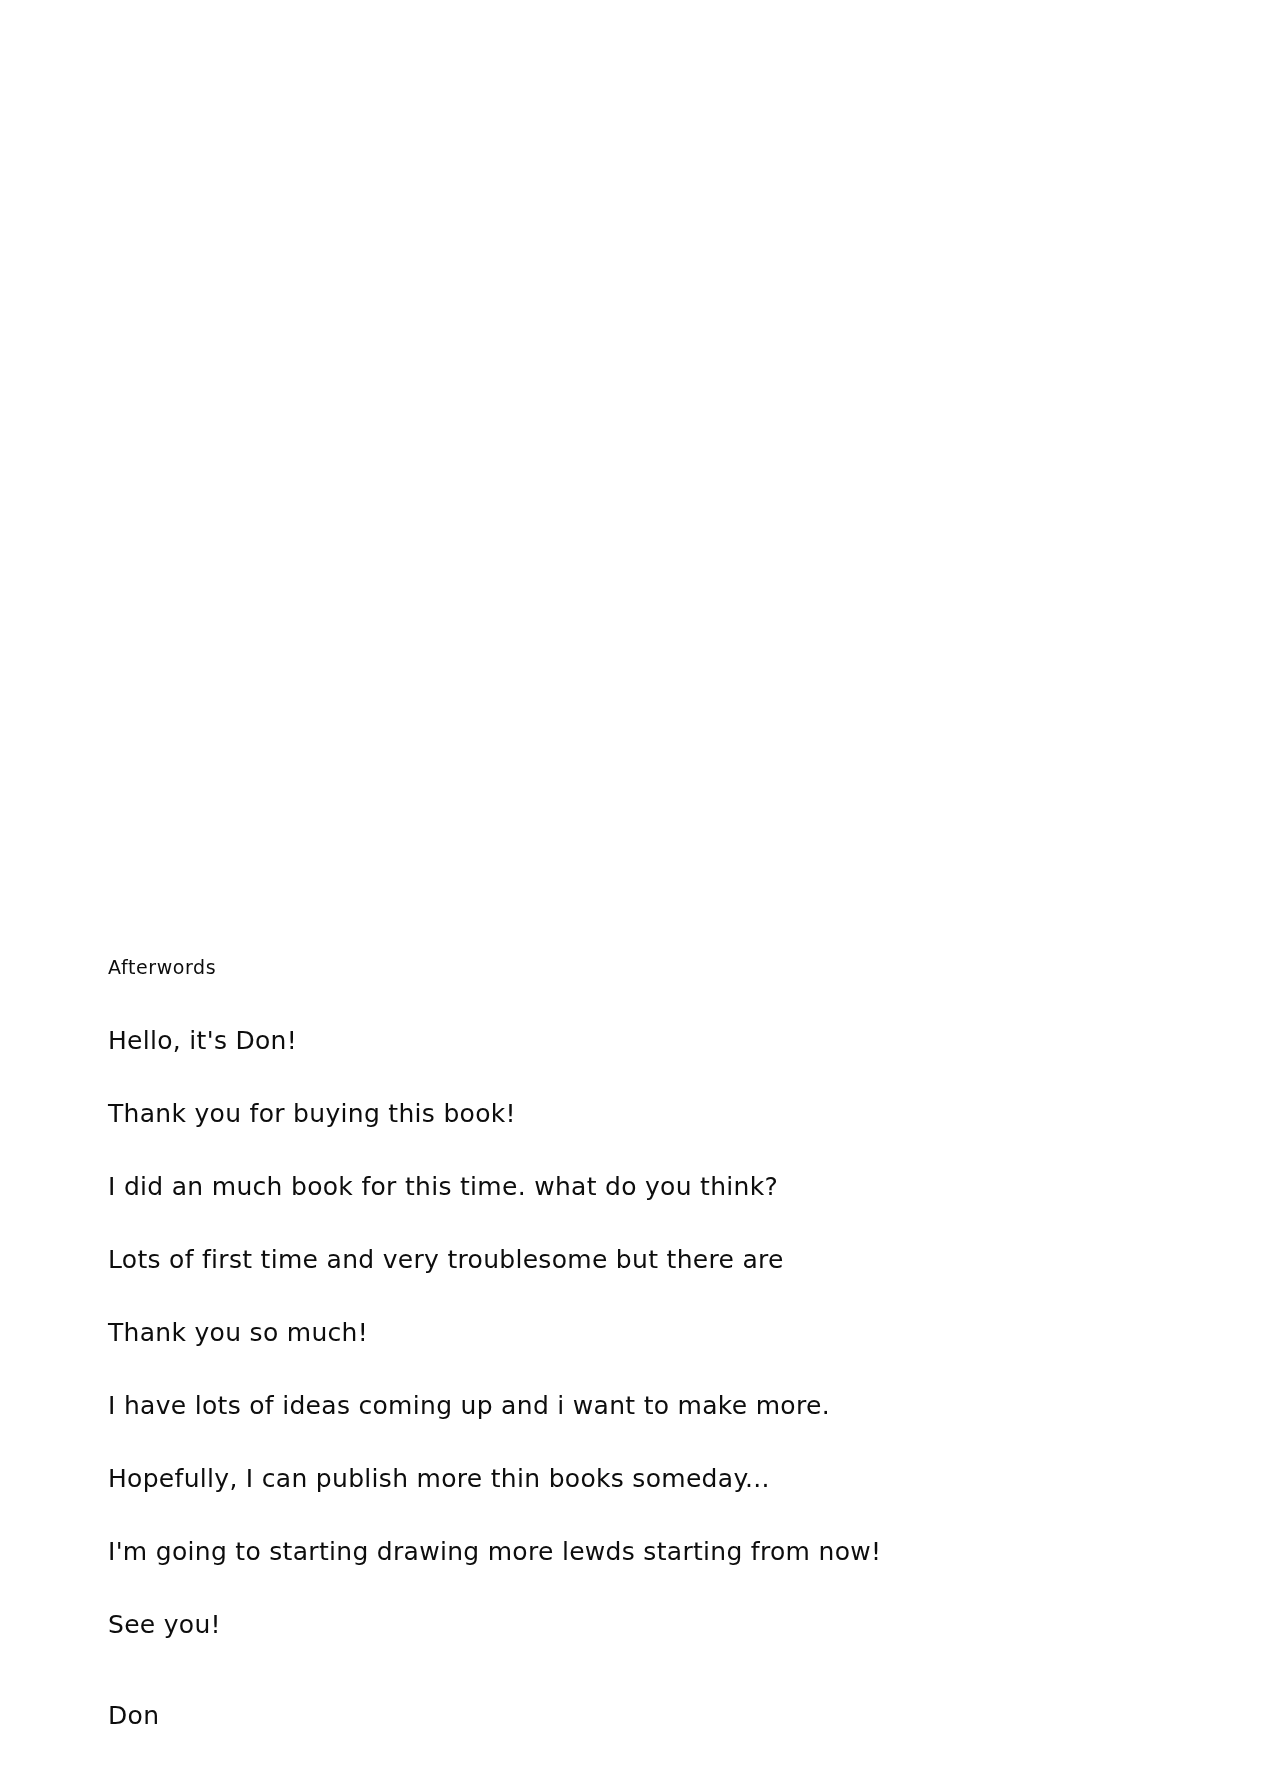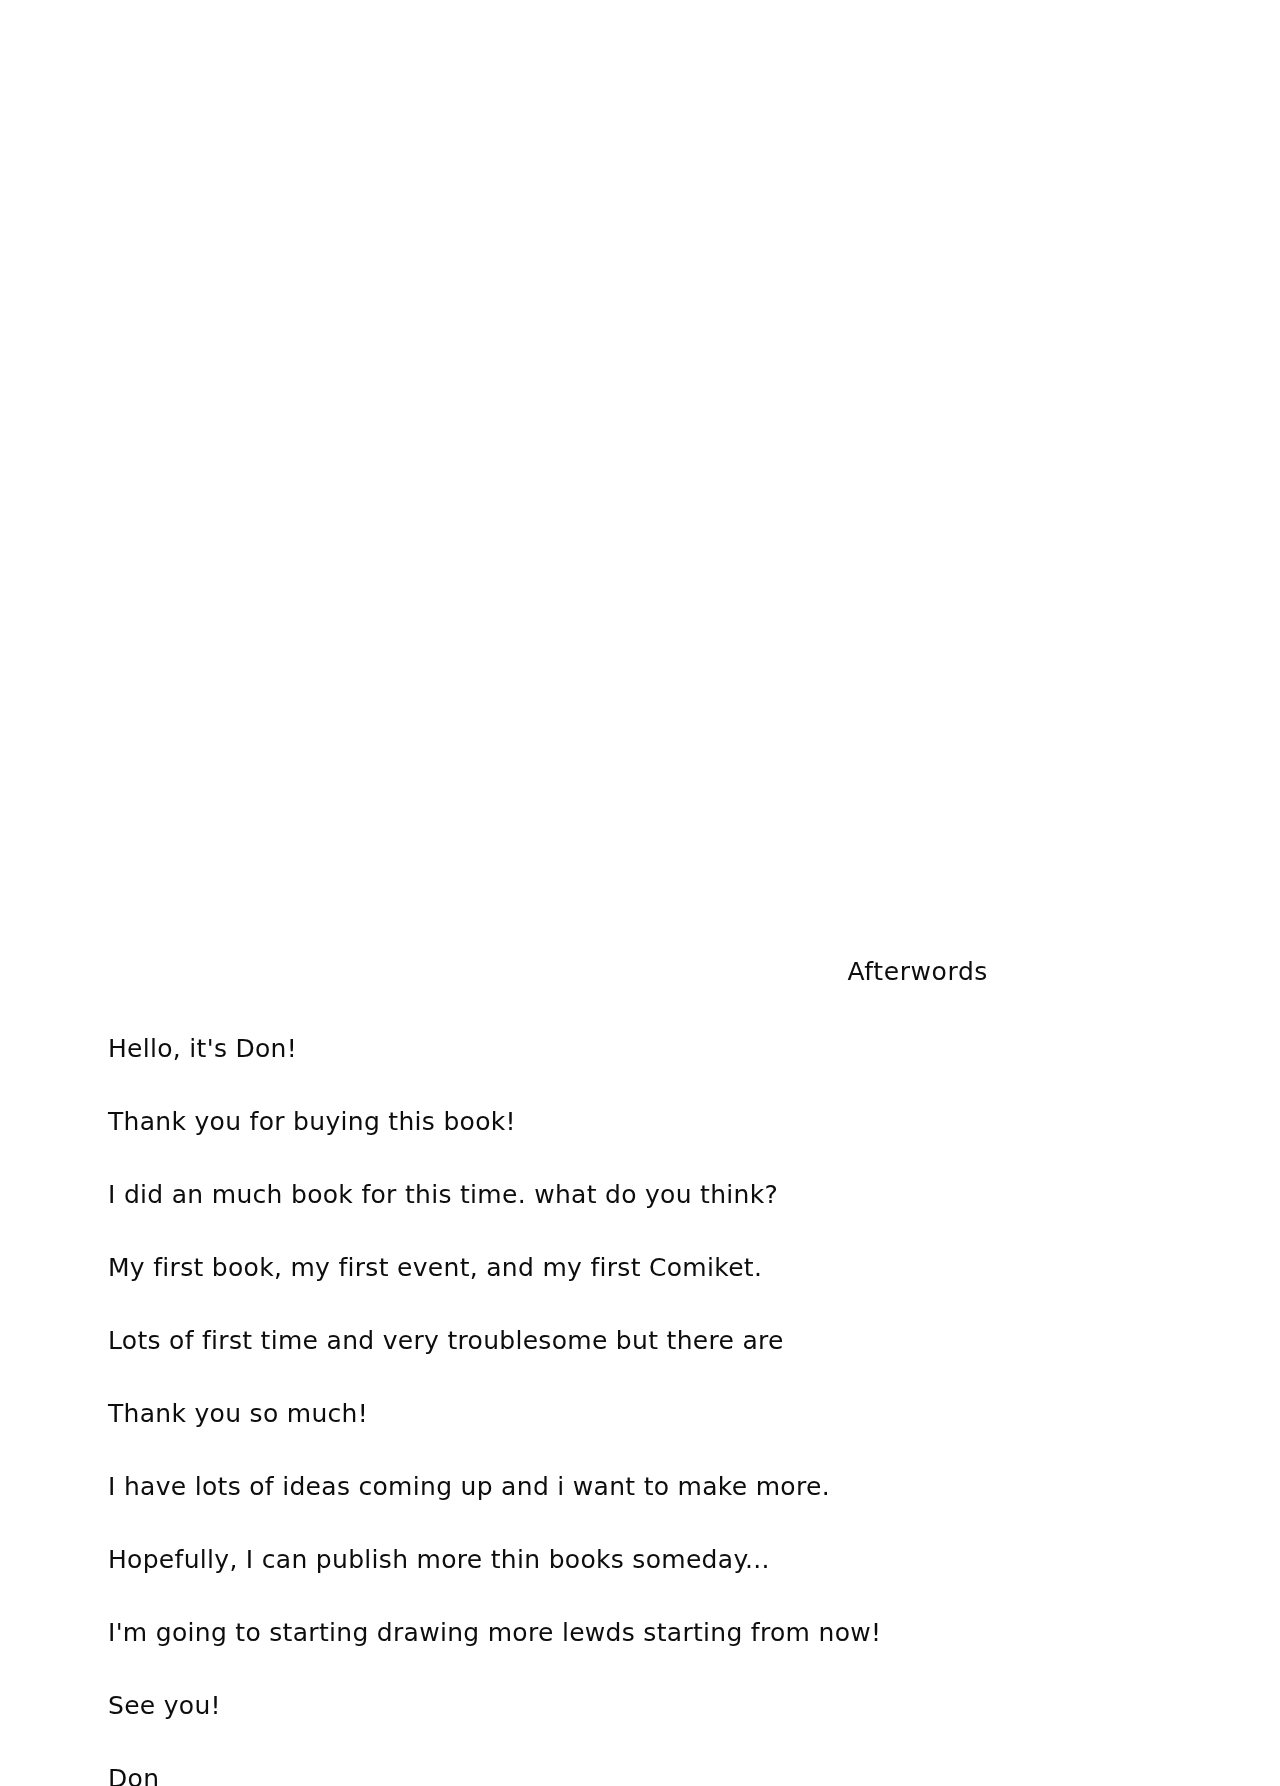--- a/index.html
+++ b/index.html
@@ -20,57 +20,55 @@
     top: 955px;
     width: 880px;
     color: #0d0d0d;
     font-family: "DejaVu Sans", sans-serif;
     font-size: 25px;
     line-height: 1.32;
     letter-spacing: 0.3px;
   }
   .heading {
     margin: 0 0 44px 0;
-    font-size: 25px;
+    font-size: 19px;
     font-weight: 400;
     letter-spacing: 0.6px;
-    text-align: right;
   }
   .para {
     margin: 0 0 38px 0;
   }
   .para:last-child {
     margin-bottom: 0;
   }
   .line {
     display: block;
     white-space: pre-wrap;
     margin-top: 40px;
   }
   .signature {
-    margin-top: 40px;
+    margin-top: 58px;
   }
 </style>
 </head>
 <body>
 
 <div class="page">
 
   <div class="afterword-block">
 
     <h1 class="heading">Afterwords</h1>
 
     <div class="para">
       <span class="line">Hello, it's Don!</span>
       <span class="line">Thank you for buying this book!</span>
     </div>
 
     <div class="para">
       <span class="line">I did an much book for this time. what do you think?</span>
-      <span class="line">My first book, my first event, and my first Comiket.</span>
       <span class="line">Lots of first time and very troublesome but there are</span>
       <span class="line">Thank you so much!</span>
     </div>
 
 
     <div class="para">
       <span class="line">I have lots of ideas coming up and i want to make more.</span>
       <span class="line">Hopefully, I can publish more thin books someday...</span>
       <span class="line">I'm going to starting drawing more lewds starting from now!</span>
       <span class="line">See you!</span>

